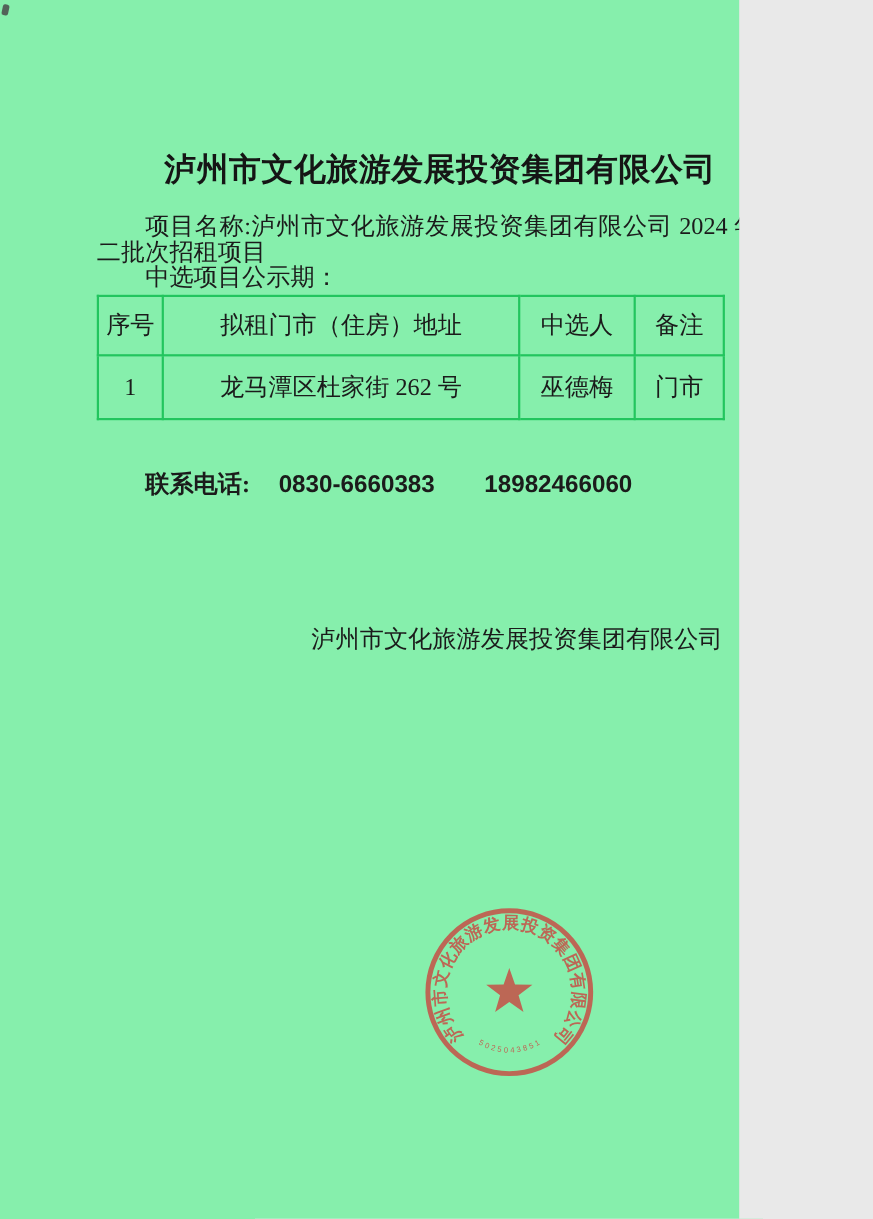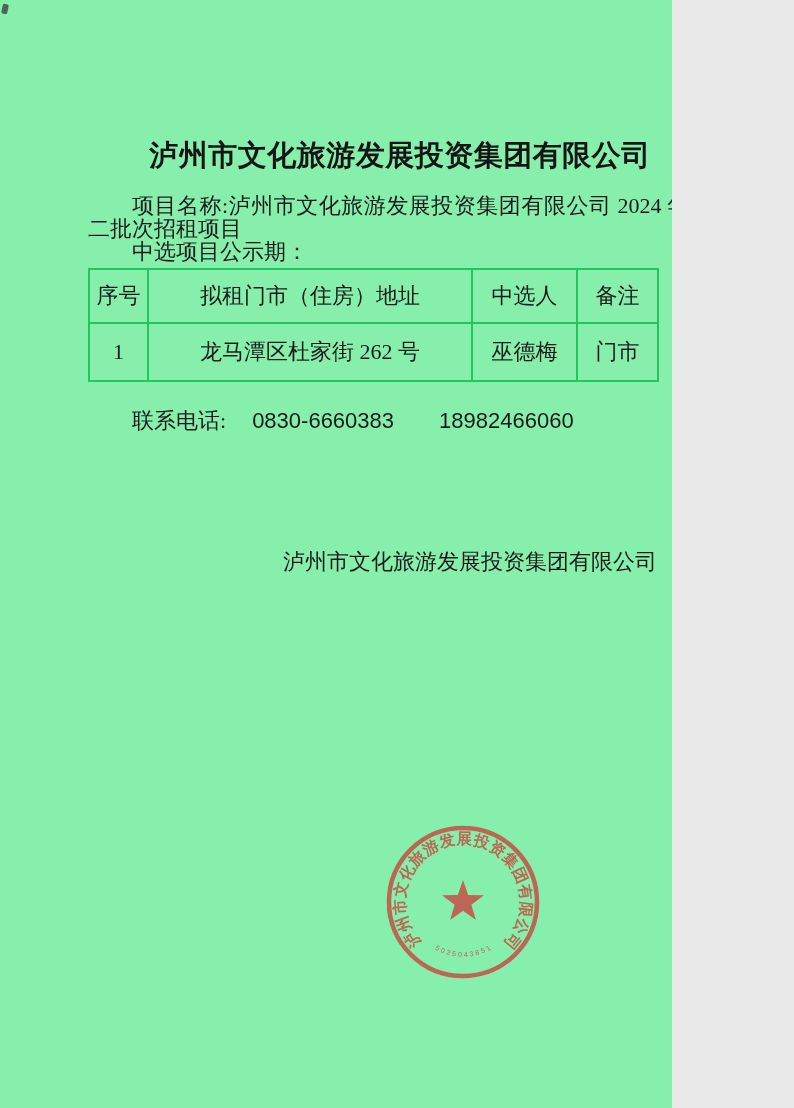--- a/index.html
+++ b/index.html
@@ -38,21 +38,21 @@
     width:569px;margin-top:5px;
   }
   table.result td{
     border:2px solid #22c55e;
     font-size:22px;text-align:center;vertical-align:middle;
     padding:6px;color:#1b1b1b;
   }
   tr.hdr td{height:40px;}
   tr.row td{height:44px;}
   .after-table{margin-top:3px;}
-  .contact{margin-top:27px;}
+  .contact{margin-top:46px;font-weight:bold;}
   .contact .ph1{margin-left:26px;font-family:"Liberation Sans","DejaVu Sans",sans-serif;font-size:22px;}
   .contact .ph2{margin-left:45px;font-family:"Liberation Sans","DejaVu Sans",sans-serif;font-size:22px;}
   .signature{
     margin-top:87px;margin-left:190px;width:384px;
     text-align:center;position:relative;z-index:2;
   }
   .signature .line{
     font-size:22px;line-height:40px;white-space:nowrap;
   }
   .stamp{

